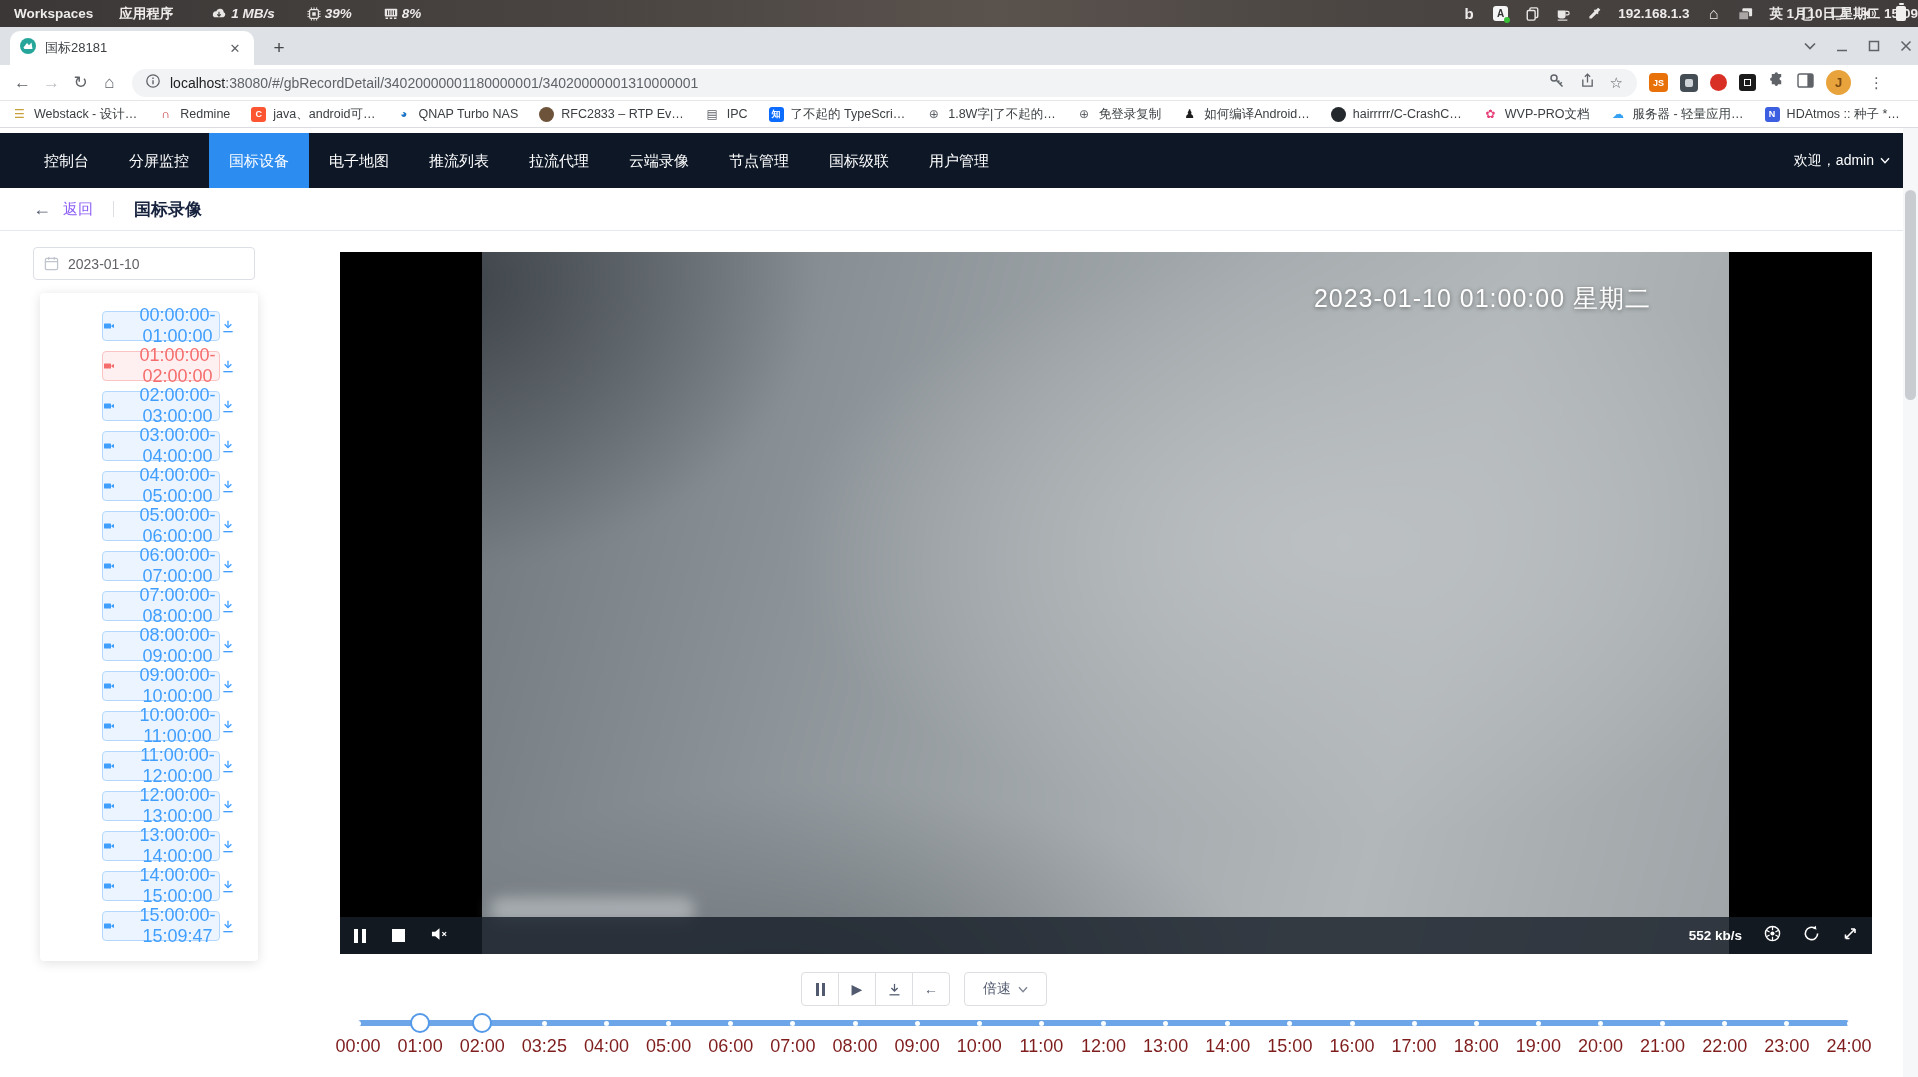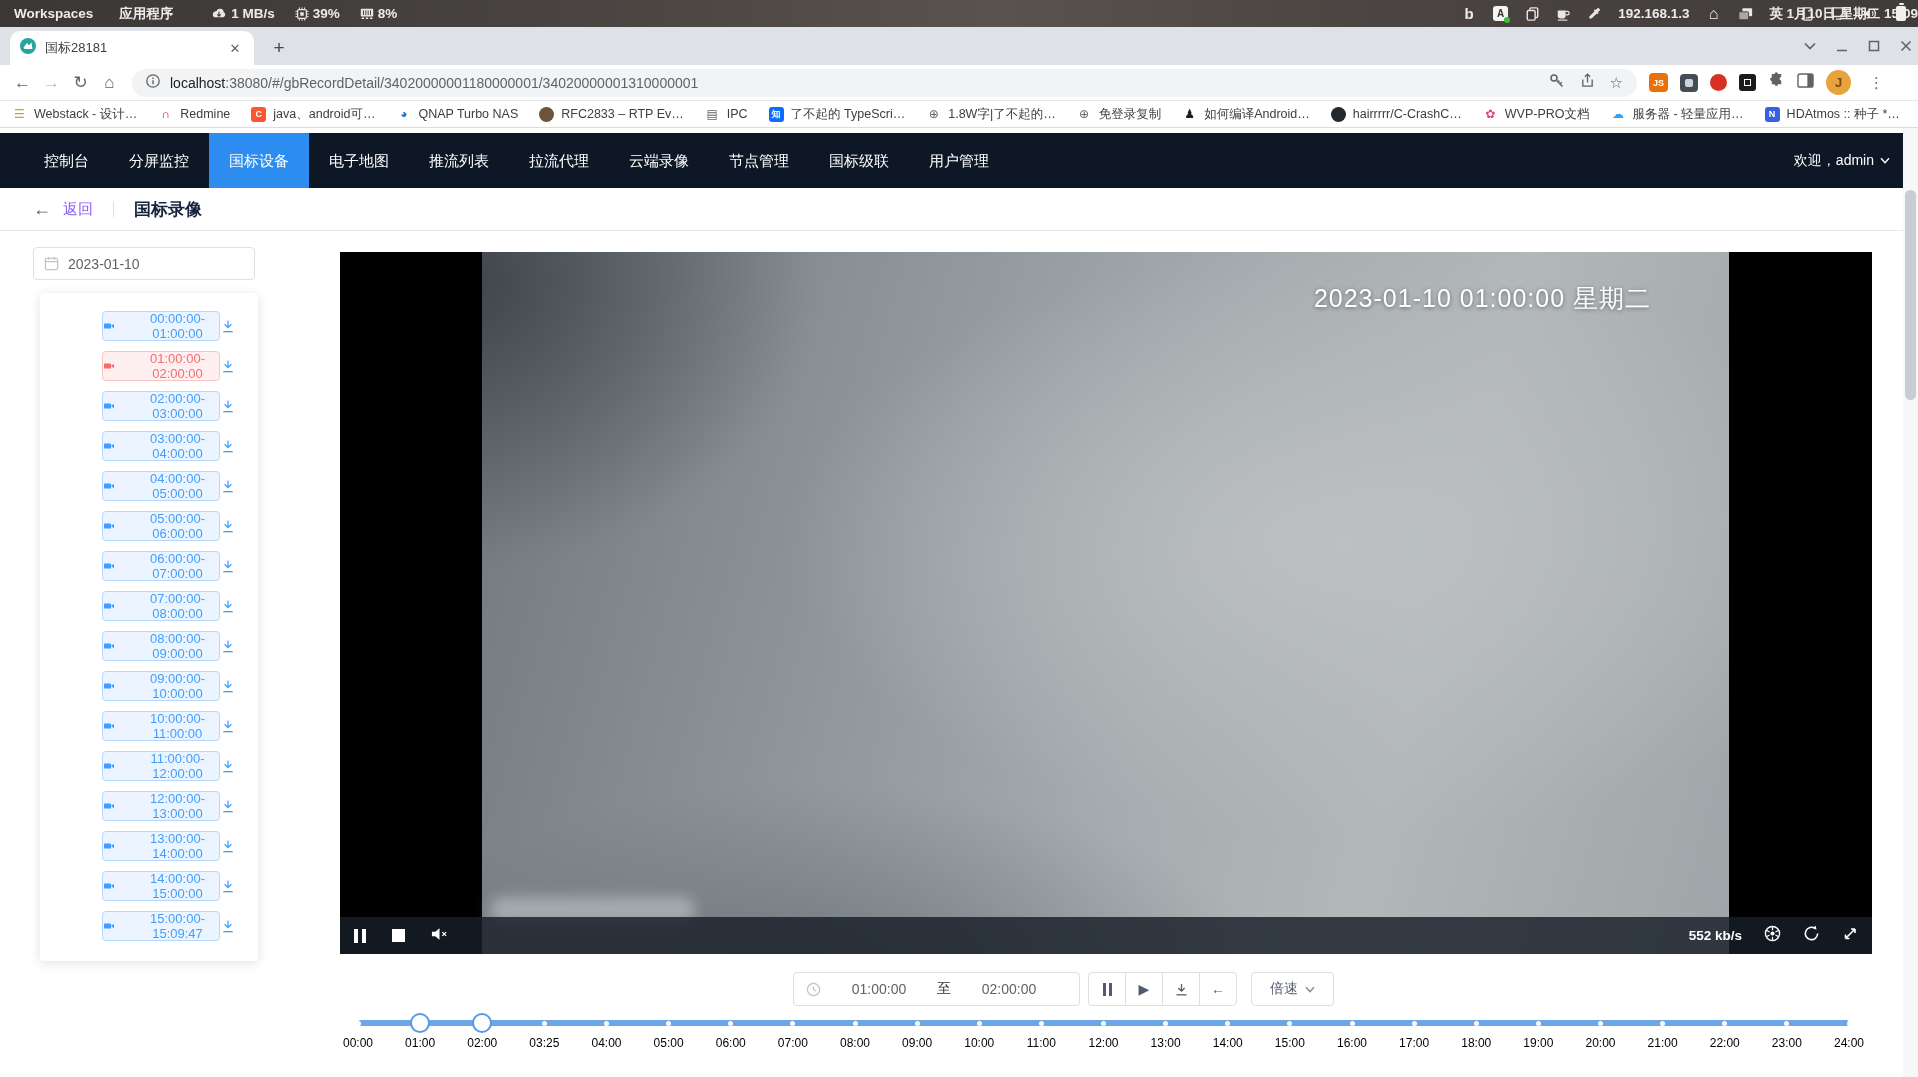--- a/index.html
+++ b/index.html
@@ -4,21 +4,21 @@
 <style>
   * { margin:0; padding:0; box-sizing:border-box; }
   body { font-family:"Liberation Sans","DejaVu Sans",sans-serif; }
   .root { position:relative; width:1918px; height:1077px; background:#fff; overflow:hidden; }
 
   
   .sysbar { position:absolute; top:0; left:0; width:1918px; height:27px;
     background:linear-gradient(90deg,#3a3736 0%,#494441 30%,#5a524d 52%,#4a4542 72%,#403c3b 100%);
     display:flex; align-items:center; color:#eeeceb; font-size:13.5px; font-weight:700; }
   .sys-left { display:flex; align-items:center; gap:26px; padding-left:14px; }
-  .sys-stats { display:flex; align-items:flex-start; gap:20px; margin-left:12px; font-weight:700; }
+  .sys-stats { display:flex; align-items:flex-start; gap:32px; margin-left:12px; font-weight:700;font-style:italic; }
   .stat { display:flex; align-items:center; gap:4px; }
   .sys-clock { position:absolute; left:0; right:0; text-align:right; pointer-events:none; }
   .sys-right { display:flex; align-items:center; gap:17px; margin-left:auto; padding-right:10px; font-weight:700; }
   .tray { display:inline-flex; align-items:center; justify-content:center; min-width:14px; height:18px; }
   .tray svg { display:block; }
   .abox { position:relative; width:15px; height:15px; background:#f5f5f5; border-radius:3px; color:#333; font-size:10px; font-weight:700; display:flex; align-items:center; justify-content:center; }
   .abox i { position:absolute; right:-2px; bottom:-2px; width:6px; height:6px; border-radius:50%; background:#39c139; }
   .batt { width:10px; height:15px; background:#f2f0ef; border-radius:2px; position:relative; }
   .batt::before { content:""; position:absolute; top:-3px; left:2.5px; width:5px; height:2px; background:#f2f0ef; border-radius:1px; }
 
@@ -69,21 +69,21 @@
   .back-arrow { color:#515a6e; font-size:18px; }
   .back-label { color:#8b5cf6; font-size:15px; }
   .hdr-div { width:1px; height:16px; background:#dcdee2; margin:0 8px; }
   .page-title { color:#17233d; font-size:17px; font-weight:700; }
 
   .date-input { position:absolute; left:33px; top:119px; width:222px; height:33px; border:1px solid #dcdfe6; border-radius:4px; background:#fff; display:flex; align-items:center; padding:0 10px; gap:9px; }
   .date-input span { color:#606266; font-size:14px; }
 
   .seg-card { position:absolute; left:40px; top:165px; width:218px; height:668px; background:#fff; border-radius:4px; box-shadow:0 2px 12px rgba(0,0,0,.12); padding:18px 22px; display:flex; flex-direction:column; gap:10px; }
   .seg-row { display:flex; align-items:center; justify-content:space-between; height:30px; flex:0 0 30px; }
-  .seg-btn { display:flex; align-items:center; justify-content:center; gap:21px; width:138px; height:30px; border-radius:4px; font-size:13px; background:#ecf5ff; border:1px solid #b3d8ff; color:#409eff;margin-left:40px; }
+  .seg-btn { display:flex; align-items:center; justify-content:center; gap:21px; width:138px; height:30px; border-radius:4px; font-size:18px; background:#ecf5ff; border:1px solid #b3d8ff; color:#409eff;margin-left:40px; }
   .seg-btn.danger { background:#fef0f0; border-color:#fbc4c4; color:#f56c6c; }
   .seg-dl { color:#409eff; display:flex; align-items:center; }
 
   
   .player { position:absolute; left:340px; top:124px; width:1532px; height:702px; background:#000; }
   .video-frame { position:absolute; left:142px; top:0; width:1247px; height:702px; overflow:hidden; }
   .video-frame .grad { position:absolute; inset:-30px;
     background:
       radial-gradient(60% 55% at 68% 42%, #bcc0c2 0%, rgba(188,192,194,0) 70%),
       radial-gradient(45% 60% at 0% 8%, rgba(48,54,60,.8) 0%, rgba(48,54,60,0) 62%),
@@ -109,21 +109,21 @@
   .pb-btn:last-child { border-radius:0 4px 4px 0; }
   .pb-pause { display:flex; gap:3px; } .pb-pause i { width:3px; height:13px; background:#515a6e; display:block; }
   .speed-btn { margin-left:14px; width:83px; height:34px; border:1px solid #dcdee2; border-radius:4px; background:#fff; display:flex; align-items:center; justify-content:center; gap:7px; color:#515a6e; font-size:14px; }
 
   
   .timeline { position:absolute; left:358px; top:878px; width:1491px; height:60px; }
   .tl-track { position:absolute; left:0; top:14px; width:1491px; height:6px; background:#6ca6e8; border-radius:3px; }
   .tl-dot { position:absolute; top:0.5px; width:5px; height:5px; border-radius:50%; background:#fff; }
   .tl-handle { position:absolute; top:7px; width:20px; height:20px; border-radius:50%; background:#fff; border:2.5px solid #549ae8; }
   .tl-labels { position:absolute; left:0; top:30px; width:1491px; height:20px; }
-  .tl-label { position:absolute; transform:translateX(-50%); font-size:12px; color:#000000; white-space:nowrap; }
+  .tl-label { position:absolute; transform:translateX(-50%); font-size:18px; color:#7f1d1d; white-space:nowrap; }
 
   .scrollbar { position:absolute; right:0; top:0; width:15px; height:949px; background:#f6f7f8; }
   .scrollbar .thumb { position:absolute; left:2px; top:62px; width:11px; height:210px; background:#c9cdd1; border-radius:6px; }
 </style>
 </head>
 <body>
 
 <div class="root">
 
   <div class="sysbar">
@@ -695,29 +695,20 @@
                 <path fill="#fff" d="M13.5 0.8 14.2 5 10.4 3.2z"></path>
               </svg></span>
           <span><svg width="16" height="16" viewBox="0 0 16 16">
                 <path stroke="#fff" stroke-width="1.6" d="M3.5 12.5 13 3M13 3h-4M13 3v4M3.5 12.5h4M3.5 12.5v-4" fill="none"></path>
               </svg></span>
         </span>
       </div>
     </div>
 
     <div class="pb-row">
-      <div class="time-box">
-        <svg width="15" height="15" viewBox="0 0 16 16">
-            <circle cx="8" cy="8" r="6.5" fill="none" stroke="#c0c4cc" stroke-width="1.4"></circle>
-            <path stroke="#c0c4cc" stroke-width="1.4" d="M8 4.5V8l2.5 1.5" fill="none"></path>
-          </svg>
-        <span class="t">01:00:00</span>
-        <span class="sep">至</span>
-        <span class="t">02:00:00</span>
-      </div>
       <div class="btn-group">
         <div class="pb-btn">
             <span class="pb-pause">
               <i></i>
               <i></i>
             </span>
           </div>
         <div class="pb-btn">▶</div>
         <div class="pb-btn">
             <svg width="15" height="15" viewBox="0 0 24 24" fill="none" stroke="#515a6e" stroke-width="2">

